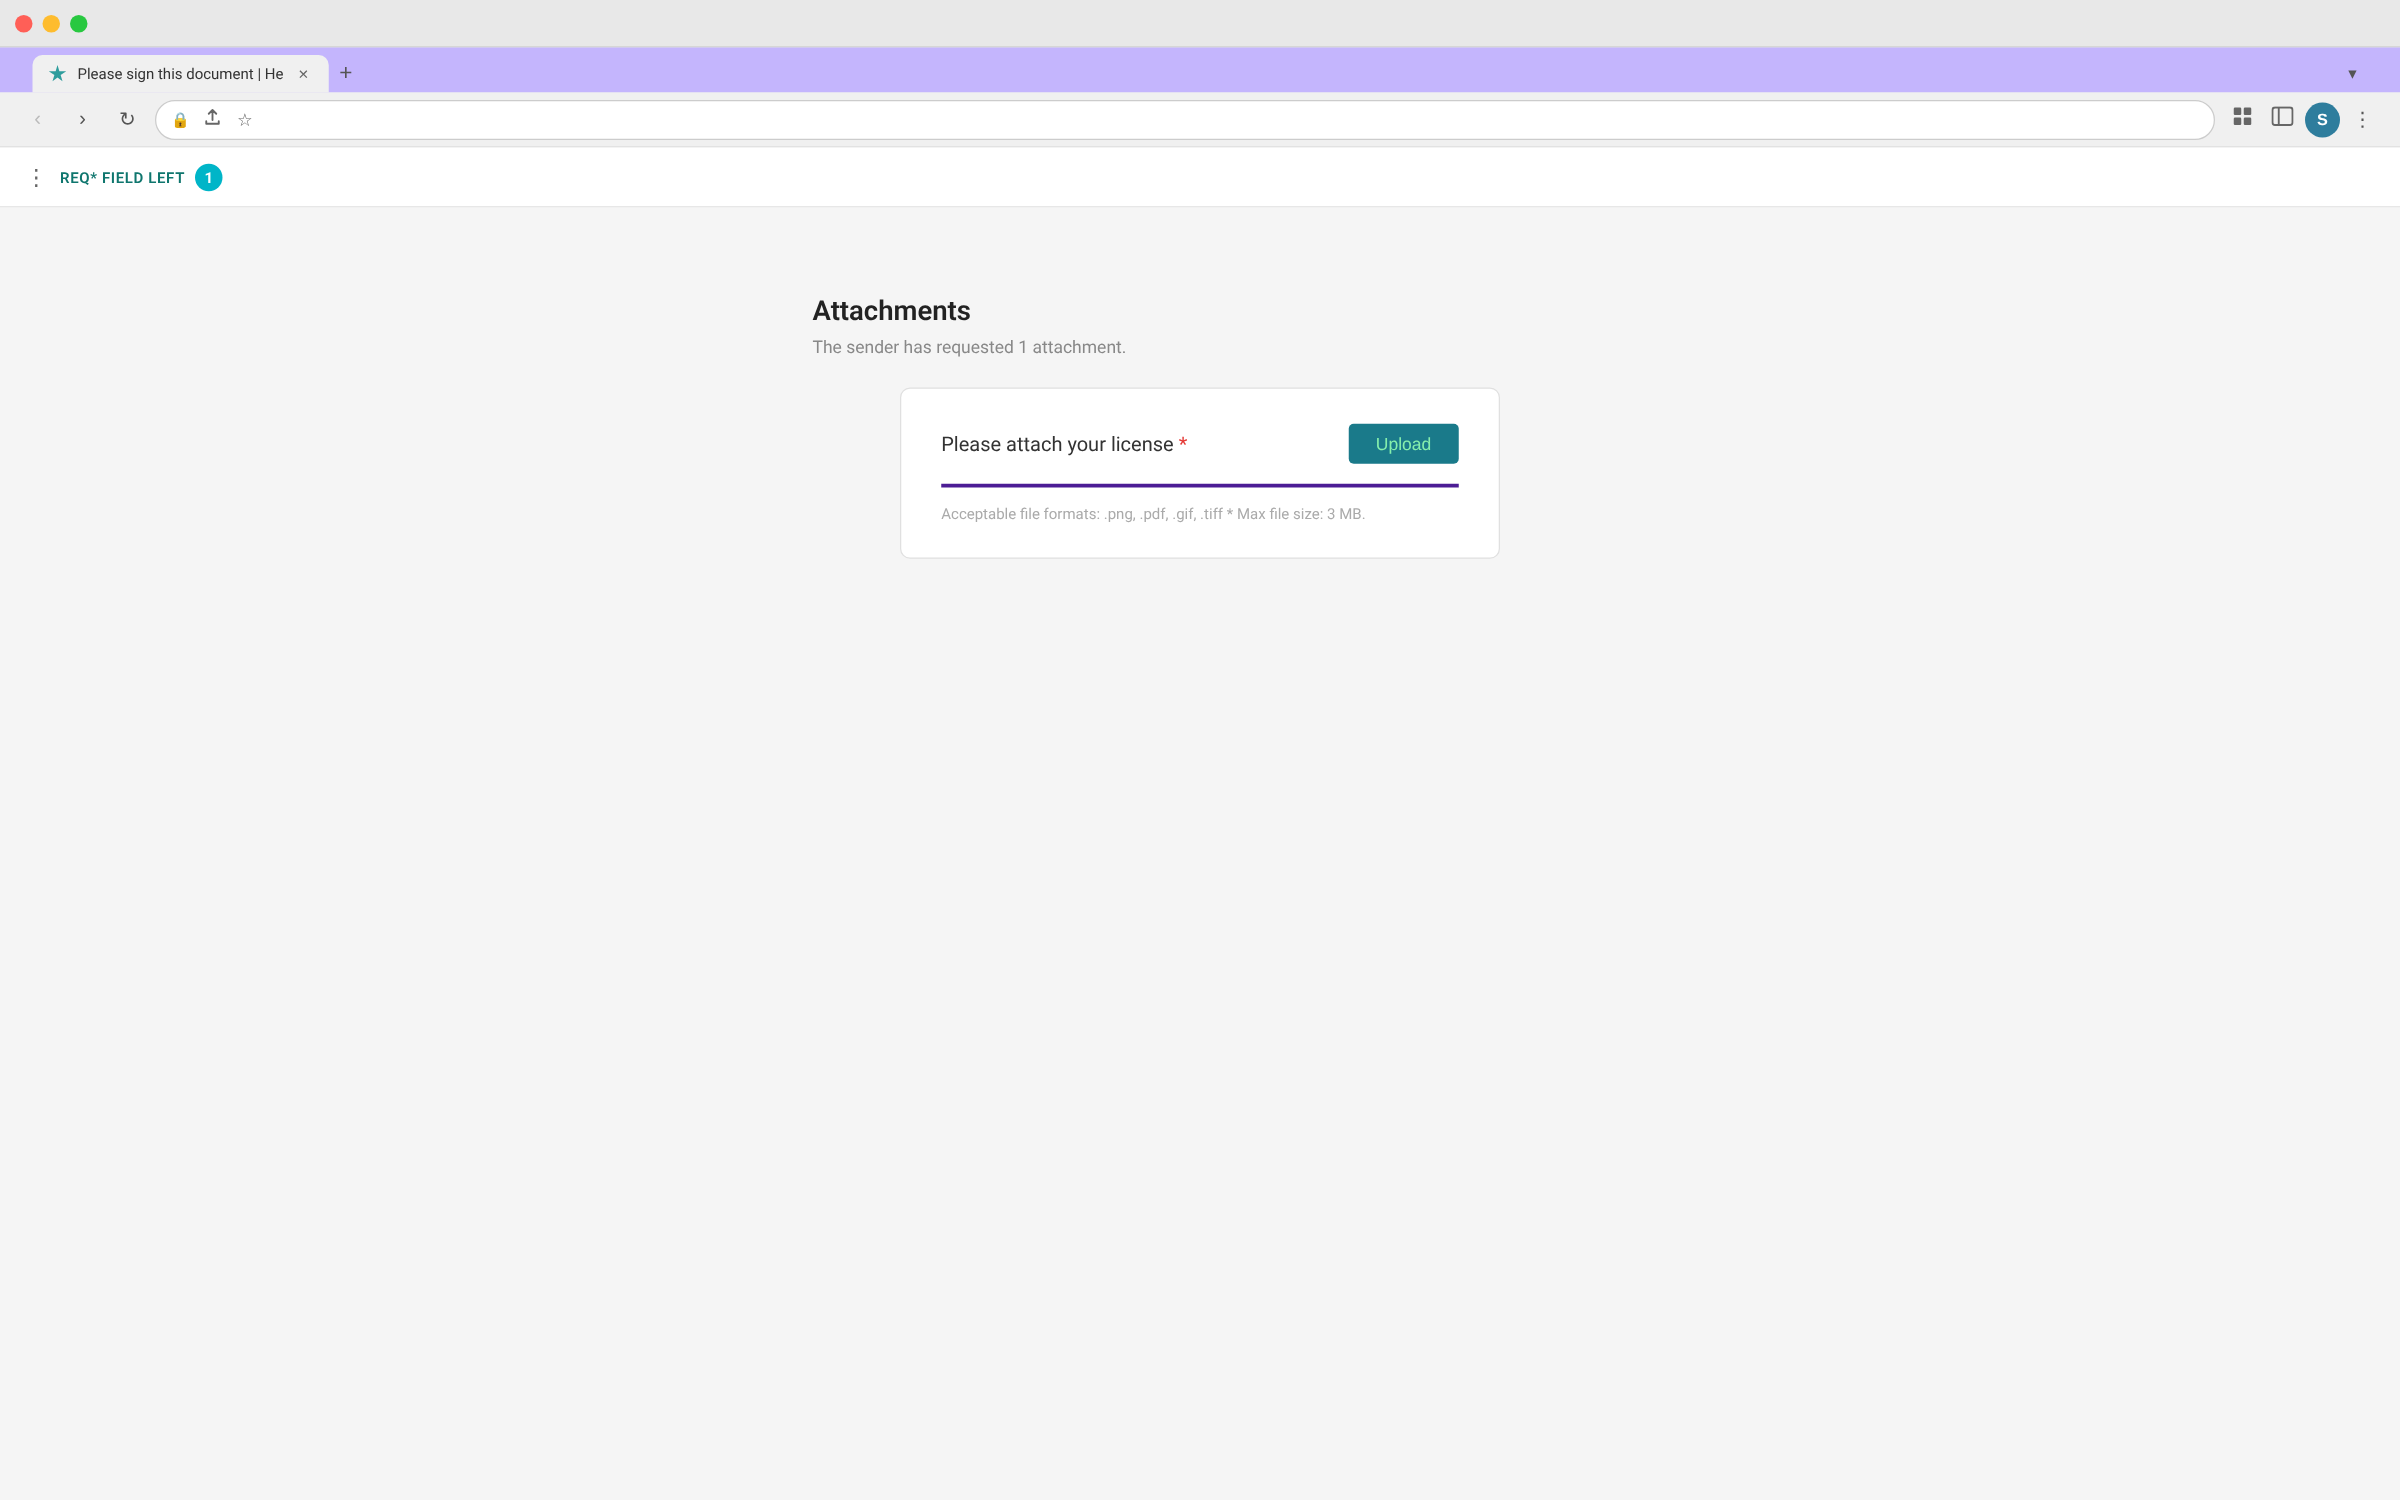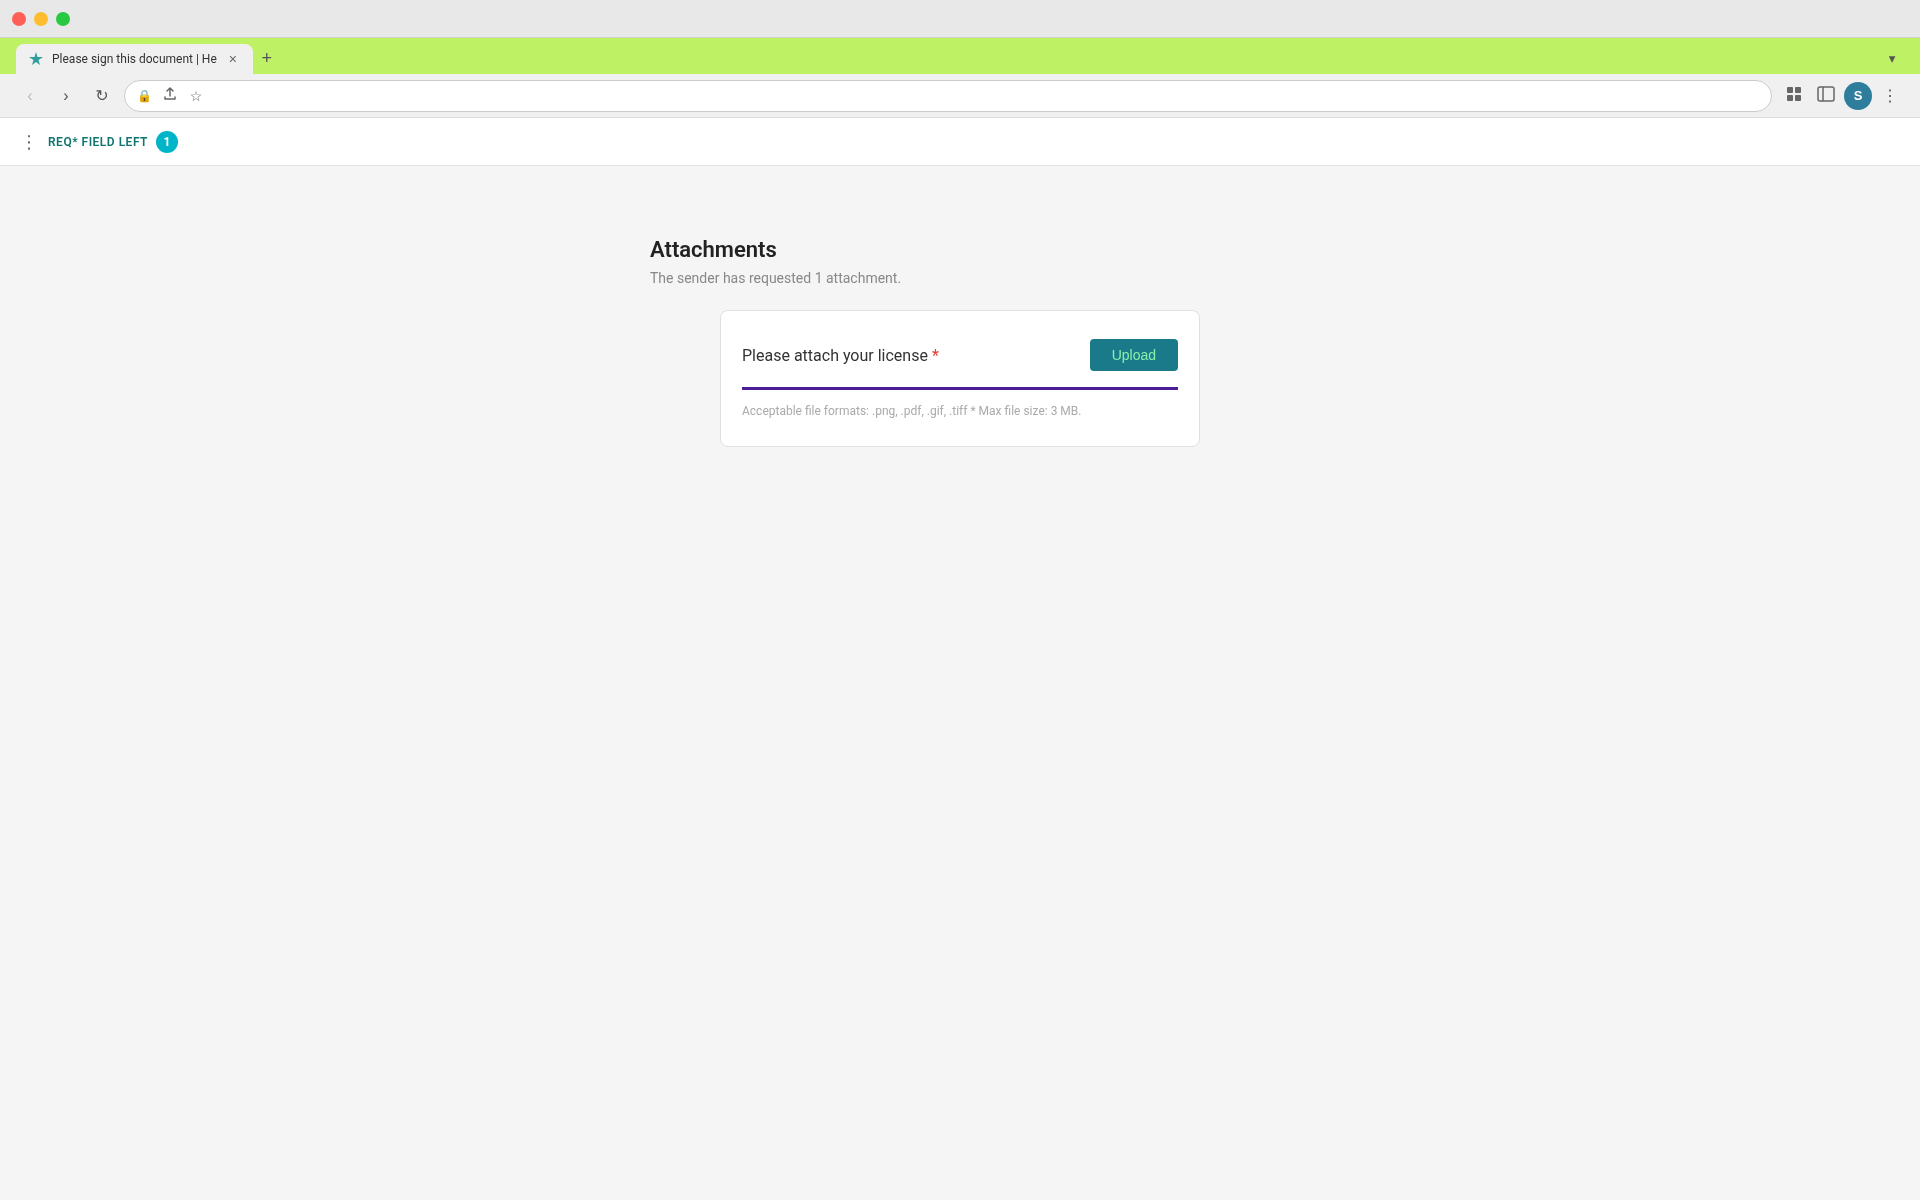--- a/index.html
+++ b/index.html
@@ -49,25 +49,25 @@
       border: none;
       cursor: pointer;
     }
 
     .btn-close { background: #ff5f57; }
     .btn-minimize { background: #febc2e; }
     .btn-maximize { background: #28c840; }
 
     
     .tab-bar {
-      background: #bef264;
+      background: #c4b5fd;
       height: 36px;
       display: flex;
       align-items: flex-end;
-      padding: 0 16px;
+      padding: 0 26px;
     }
 
     .tab {
       background: #f0f0f0;
       height: 30px;
       display: flex;
       align-items: center;
       padding: 0 12px;
       border-radius: 8px 8px 0 0;
       gap: 8px;
@@ -321,21 +321,21 @@
       margin-bottom: 24px;
       align-self: flex-start;
       padding-left: 40px;
     }
 
     
     .attachment-card {
       background: #fff;
       border: 1px solid #e0e0e0;
       border-radius: 8px;
-      padding: 28px 21px;
+      padding: 28px 32px;
       width: 480px;
     }
 
     .attachment-row {
       display: flex;
       align-items: center;
       justify-content: space-between;
       margin-bottom: 16px;
     }
 

